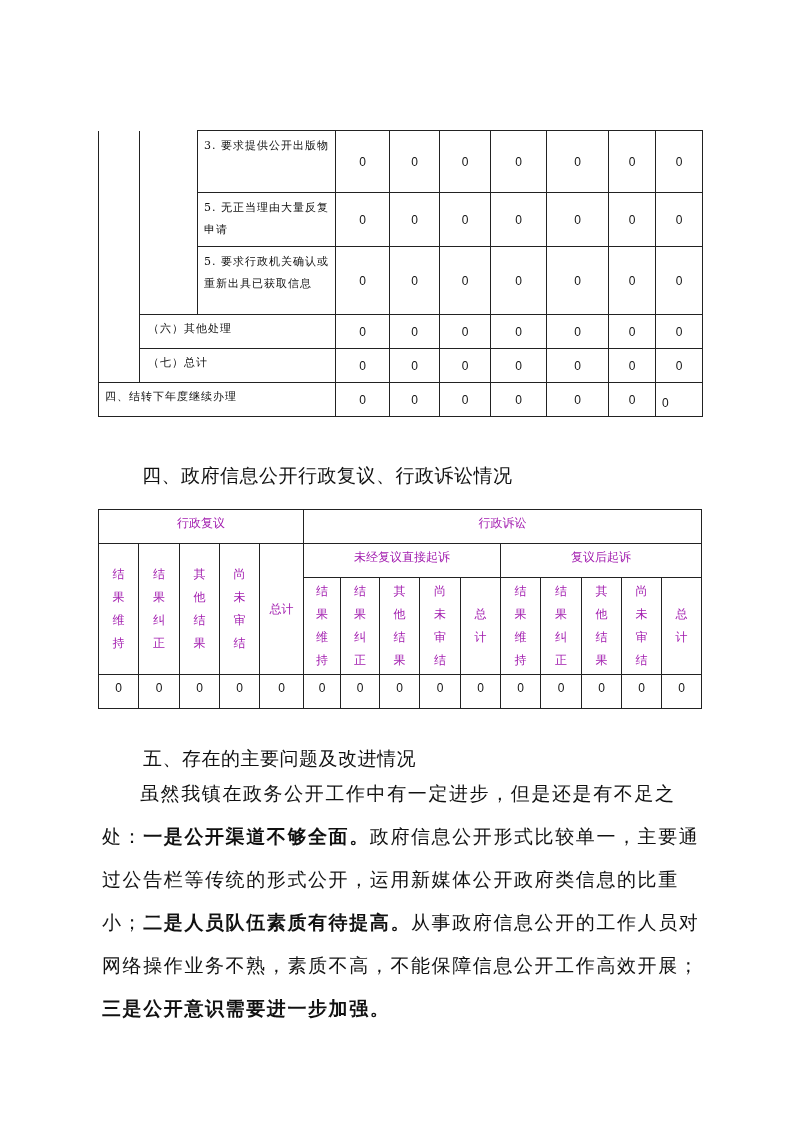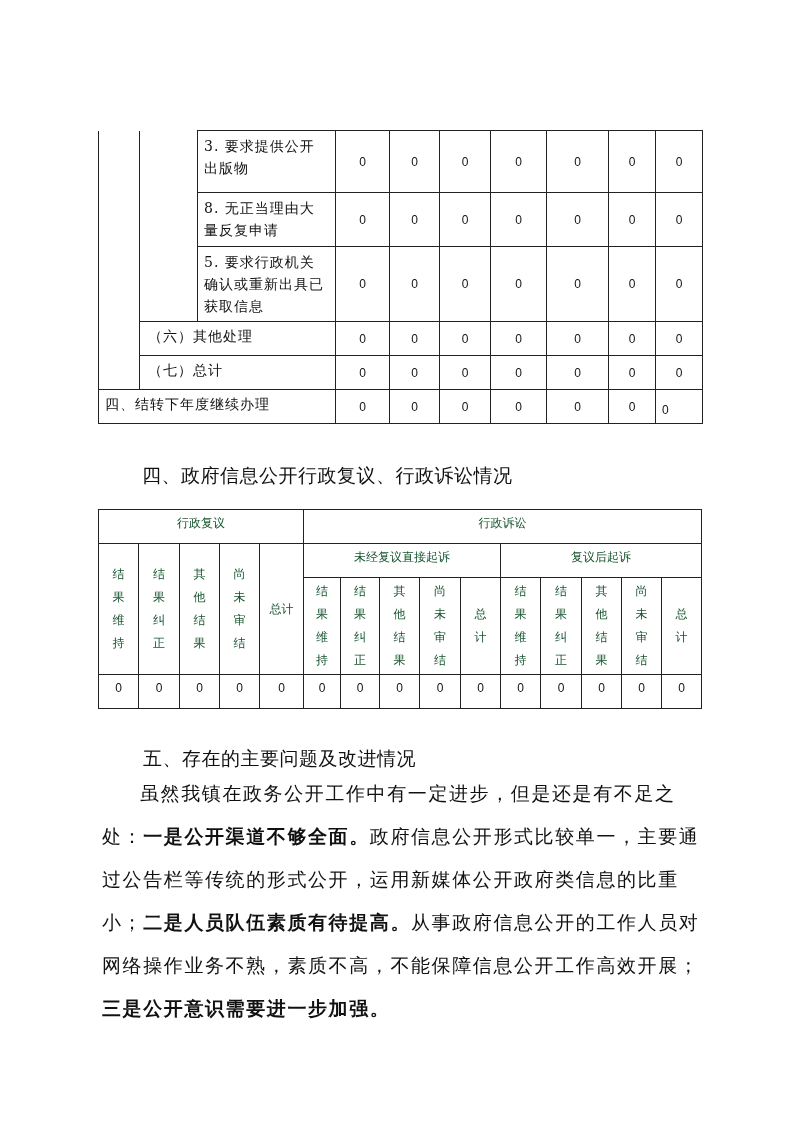--- a/index.html
+++ b/index.html
@@ -1,24 +1,24 @@
 <!DOCTYPE html>
 <html><head>
 <meta charset="utf-8">
 <style>
   html, body { margin:0; padding:0; background:#fff; }
   body { width:793px; height:1122px; position:relative; overflow:hidden;
          font-family:"DejaVu Serif", serif; color:#111; }
   table { border-collapse:collapse; position:absolute; table-layout:fixed; }
   td { border:1.3px solid #222; padding:0; vertical-align:middle; }
-  .t1 td { font-size:14px; }
+  .t1 td { font-size:11px; }
   .t1 .num { text-align:center; font-family:"Liberation Sans", sans-serif; font-size:12px; }
   .t1 .desc { padding:4px 6px; line-height:22px; letter-spacing:1px; vertical-align:top; }
   .t1 .lbl { padding:0 8px; vertical-align:top; padding-top:6px; letter-spacing:1px; }
-  .t2 td { text-align:center; font-size:12px; color:#14532d; }
+  .t2 td { text-align:center; font-size:12px; color:#a21caf; }
   .t2 .vert { line-height:23px; vertical-align:middle; }
   .t2 .num { font-family:"Liberation Sans", sans-serif; color:#111; vertical-align:top; padding-top:6px; }
   .t2 .hd { vertical-align:top; padding-top:5px; }
   h2 { position:absolute; margin:8px; font-weight:normal; font-family:"DejaVu Sans", sans-serif; font-size:19px; letter-spacing:0.5px; }
   .para { position:absolute; left:102px; width:606px; font-size:19px; line-height:43px; text-indent:38px; letter-spacing:1.6px; }
   .para b { font-weight:bold; }
 </style>
 </head>
 <body>
 
@@ -42,21 +42,21 @@
     <td class="desc">3. 要求提供公开出版物</td>
     <td class="num">0</td>
     <td class="num">0</td>
     <td class="num">0</td>
     <td class="num">0</td>
     <td class="num">0</td>
     <td class="num">0</td>
     <td class="num">0</td>
   </tr>
   <tr style="height:54px">
-    <td class="desc">8. 无正当理由大量反复申请</td>
+    <td class="desc">5. 无正当理由大量反复申请</td>
     <td class="num">0</td>
     <td class="num">0</td>
     <td class="num">0</td>
     <td class="num">0</td>
     <td class="num">0</td>
     <td class="num">0</td>
     <td class="num">0</td>
   </tr>
   <tr style="height:68px">
     <td class="desc">5. 要求行政机关确认或重新出具已获取信息</td>

